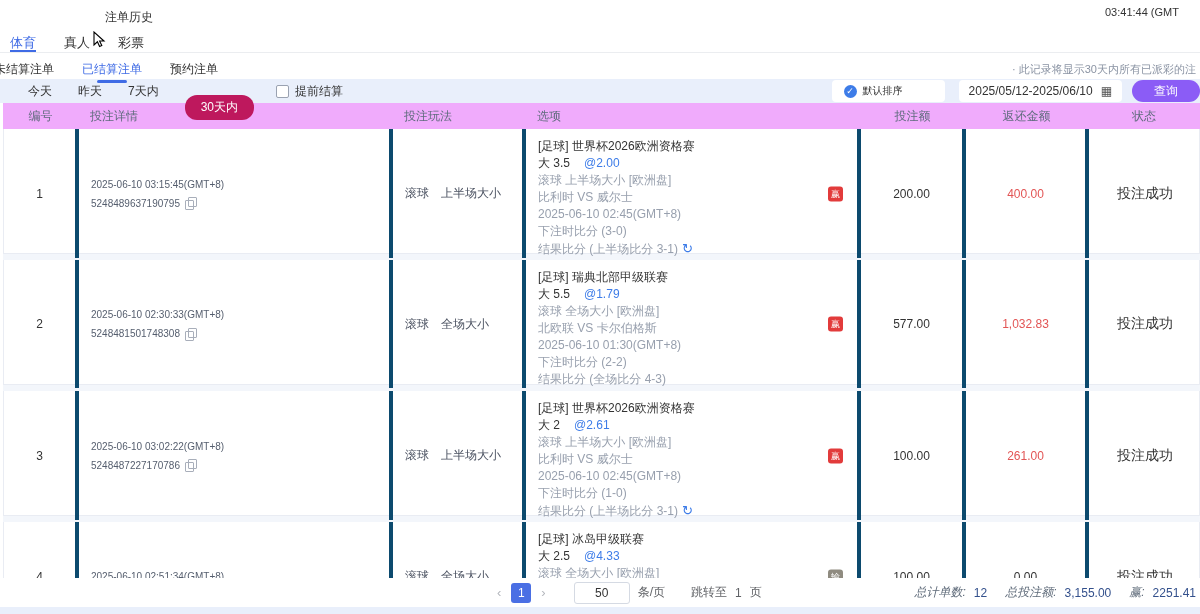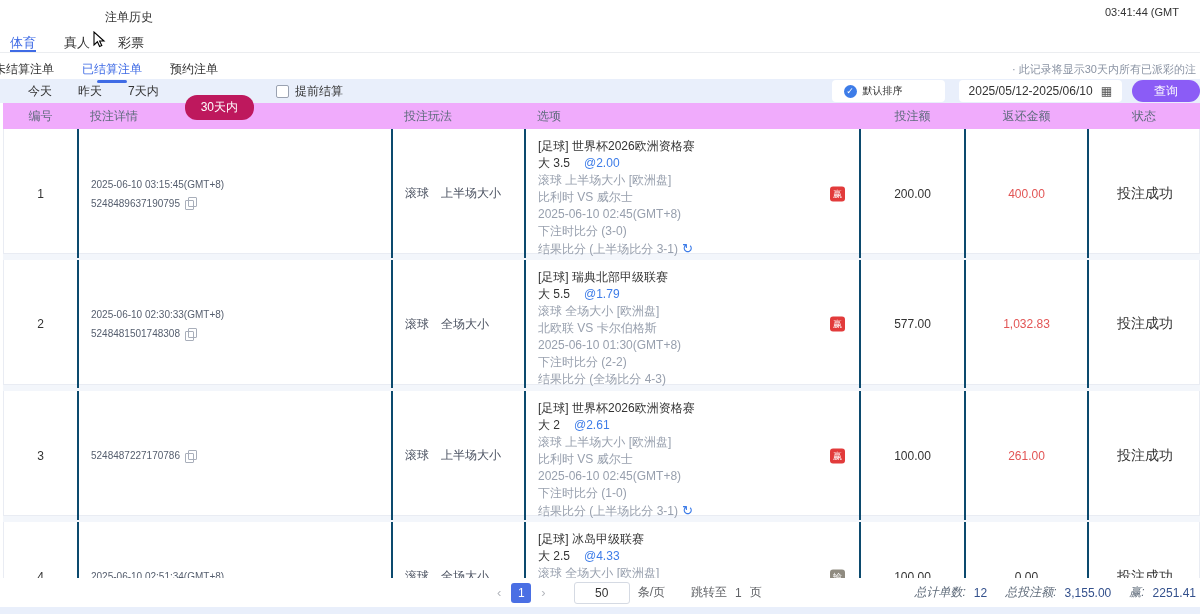--- a/index.html
+++ b/index.html
@@ -43,21 +43,21 @@
   
   .tablewrap { margin-left:3px; }
   .grid-row { display:grid; grid-template-columns:75px 314px 133px 335px 105px 123px 112px; }
   .thead { background:#f0abfc; height:26px; align-items:center; color:#5f6b7d; }
   .th { font-size:12px; }
   .th.c { text-align:center; }
   .th.l { padding-left:12px; text-align:left; }
   .row { background:#fff; height:125px; border:1px solid #e9ecf3; border-top:none; position:relative; }
   .row:last-child { height:110px; }
   .row-gap { height:6px; background:#f3f6fb; }
-  .cell { border-right:2px solid #0c4a6e; display:flex; flex-direction:column; justify-content:center; }
+  .cell { border-right:4px solid #0c4a6e; display:flex; flex-direction:column; justify-content:center; }
   .cell:last-child { border-right:none; }
   .cell.center { align-items:center; }
   .num-cell { font-size:12px; color:#333; }
   .detail-cell { padding-left:12px; color:#555e6e; font-size:10px; line-height:19px; }
   .order-id-line { display:flex; align-items:center; }
   .copy-icon { position:relative; display:inline-block; width:11px; height:12px; margin-left:5px; }
   .copy-icon::before { content:""; position:absolute; left:0; top:3px; width:7px; height:8px; border:1px solid #a8aeba; border-radius:1px; background:#fff; }
   .copy-icon::after { content:""; position:absolute; left:3px; top:0; width:7px; height:8px; border:1px solid #a8aeba; border-radius:1px; }
   .play-cell { padding-left:12px; font-size:12px; color:#4a5160; flex-direction:row; align-items:center; gap:12px; justify-content:flex-start; }
   .sel-cell { justify-content:flex-start; padding:9px 0 0 12px; line-height:17px; font-size:12px; position:relative; }
@@ -199,20 +199,21 @@
       <div class="result-badge" style="background: rgb(226, 59, 59);">赢</div>
     </div>
     <div class="cell center money">577.00</div>
     <div class="cell center money payout-value" style="color: rgb(226, 85, 85);">1,032.83</div>
     <div class="cell center status-cell">投注成功</div>
   </div>
 <div class="row-gap"></div>
   <div class="grid-row row">
     <div class="cell center num-cell">3</div>
     <div class="cell detail-cell">
+      <div>2025-06-10 03:02:22(GMT+8)</div>
       <div class="order-id-line">
         <span>5248487227170786</span>
         <span class="copy-icon"></span>
       </div>
     </div>
     <div class="cell play-cell">
       <span>滚球</span>
       <span>上半场大小</span>
     </div>
     <div class="cell sel-cell">

